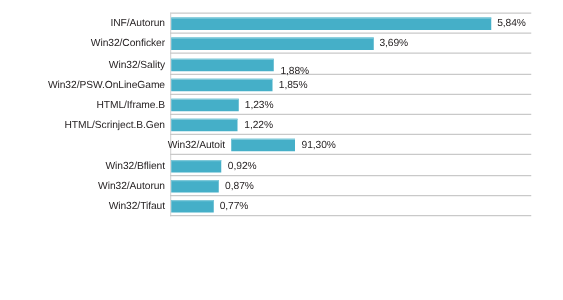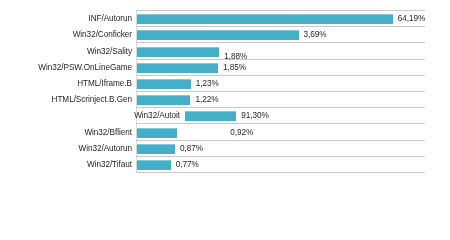--- a/index.html
+++ b/index.html
@@ -98,21 +98,21 @@
         <div class="gridline" style="top: 139.6px;"></div>
         <div class="gridline" style="top: 155.8px;"></div>
         <div class="gridline" style="top: 172px;"></div>
       </div>
     <div id="rows-layer">
         <div class="row" style="top: 11px;">
           <div class="cat-label">INF/Autorun</div>
           <div class="bar-wrap" style="width: 255.721px;">
             <div class="bar" style="width: 255.721px; background: rgb(69, 175, 200); border-top-color: rgb(127, 201, 217);"></div>
           </div>
-          <div class="val-label" style="left: 397.721px;">64,19%</div>
+          <div class="val-label" style="left: 397.721px;">5,84%</div>
         </div>
         <div class="row" style="top: 27.2px;">
           <div class="cat-label">Win32/Conficker</div>
           <div class="bar-wrap" style="width: 161.577px;">
             <div class="bar" style="width: 161.577px; background: rgb(69, 175, 200); border-top-color: rgb(127, 201, 217);"></div>
           </div>
           <div class="val-label" style="left: 303.577px;">3,69%</div>
         </div>
         <div class="row" style="top: 43.4px;">
           <div class="cat-label">Win32/Sality</div>
@@ -147,21 +147,21 @@
           <div class="bar-wrap" style="width: 51.2318px;">
             <div class="bar" style="width: 51.2318px; background: rgb(69, 175, 200); border-top-color: rgb(127, 201, 217);"></div>
           </div>
           <div class="val-label" style="left: 193.232px;">91,30%</div>
         </div>
         <div class="row" style="top: 124.4px;">
           <div class="cat-label">Win32/Bflient</div>
           <div class="bar-wrap" style="width: 40.2848px;">
             <div class="bar" style="width: 40.2848px; background: rgb(69, 175, 200); border-top-color: rgb(127, 201, 217);"></div>
           </div>
-          <div class="val-label" style="left: 182.285px; margin-left: 48px;">0,92%</div>
+          <div class="val-label" style="left: 182.285px;">0,92%</div>
         </div>
         <div class="row" style="top: 140.6px;">
           <div class="cat-label">Win32/Autorun</div>
           <div class="bar-wrap" style="width: 38.0955px;">
             <div class="bar" style="width: 38.0955px; background: rgb(69, 175, 200); border-top-color: rgb(127, 201, 217);"></div>
           </div>
           <div class="val-label" style="left: 180.095px;">0,87%</div>
         </div>
         <div class="row" style="top: 156.8px;">
           <div class="cat-label">Win32/Tifaut</div>

